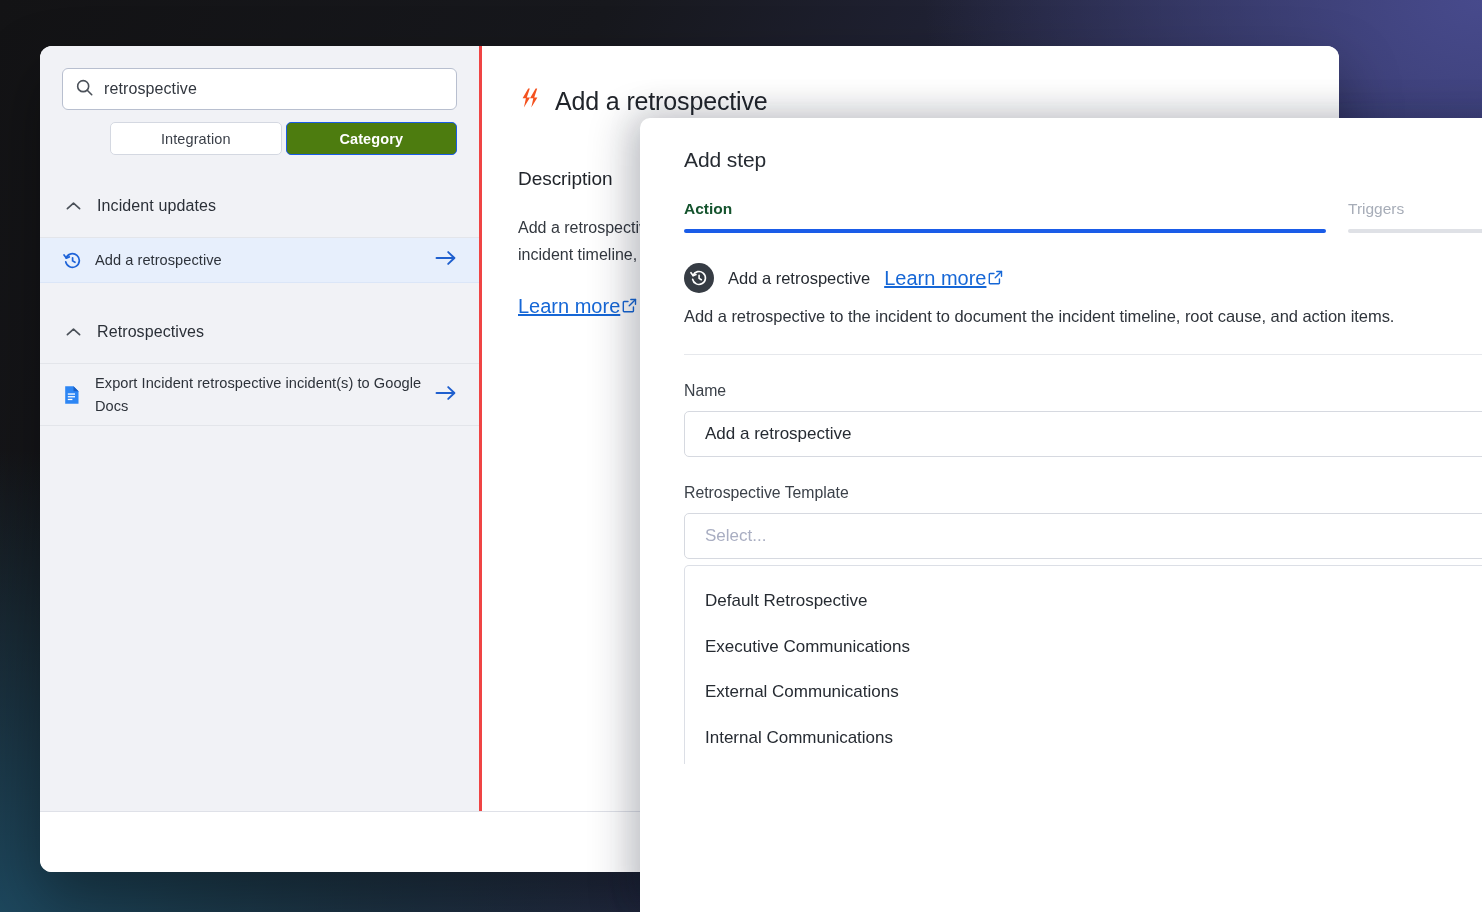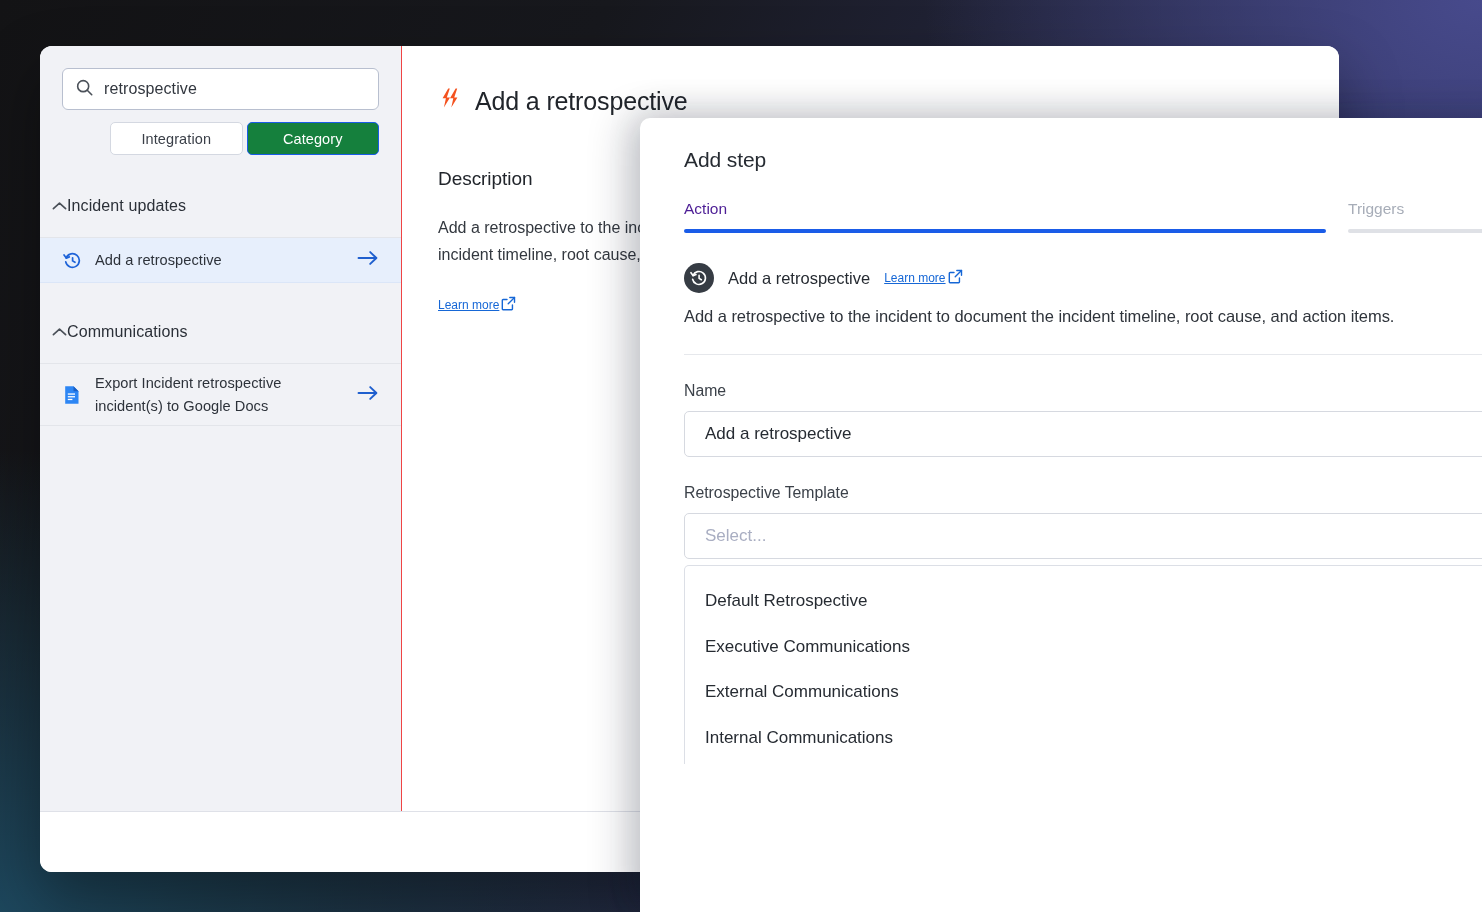--- a/index.html
+++ b/index.html
@@ -39,23 +39,23 @@
     flex-direction: column;
   }
 
   #window-body {
     display: flex;
     height: 765px;
   }
 
   
   #sidebar {
-    width: 362px;
+    width: 442px;
     background: #f1f2f6;
-    border-right: 1px solid #ef4444;
+    border-right: 3px solid #ef4444;
     padding: 22px 0 0 0;
     overflow: hidden;
     flex: none;
   }
 
   .search-wrap {
     margin: 0 22px 12px 22px;
     position: relative;
   }
   .search-box {
@@ -91,29 +91,31 @@
     justify-content: center;
     cursor: pointer;
     letter-spacing: .1px;
   }
   .seg-btn.inactive {
     background: #fff;
     border: 1px solid #d4d8e1;
     color: #3a3f48;
   }
   .seg-btn.active {
-    background: #15803d;
+    background: #4d7c0f;
     border: 1px solid #1a5ce8;
     color: #fff;
+    font-weight: bold;
   }
 
   .group-head {
     display: flex;
     align-items: center;
-    padding: 0 12px;
+    gap: 16px;
+    padding: 0 26px;
     height: 34px;
     margin-bottom: 14px;
     cursor: pointer;
   }
   .group-head .label {
     font-size: 16px;
     color: #2b3038;
     letter-spacing: .1px;
   }
   .chev { flex: none; }
@@ -171,23 +173,22 @@
   }
   .sec-body {
     font-size: 16px;
     line-height: 1.68;
     color: #33383f;
     max-width: 390px;
     margin-bottom: 26px;
   }
   .learn-link {
     display: inline-flex;
-    align-items: center;
     gap: 2px;
-    font-size: 12px;
+    font-size: 20px;
     color: #1667d6;
     text-decoration: underline;
     cursor: pointer;
   }
 
   #window-footer {
     height: 61px;
     background: #fff;
     border-top: 1px solid #dfe1e8;
   }
@@ -217,21 +218,21 @@
     display: flex;
     gap: 22px;
     width: 1000px;
   }
   .tab { width: 642px; flex: none; cursor: pointer; }
   .tab .tab-label {
     font-size: 15.5px;
     margin-bottom: 11px;
     display: block;
   }
-  .tab.active .tab-label { color: #4c1d95; }
+  .tab.active .tab-label { color: #14532d; font-weight: bold; }
   .tab.inactive .tab-label { color: #a7adb8; }
   .tab .bar { height: 4px; border-radius: 2px; }
   .tab.active .bar { background: #1a5ce8; }
   .tab.inactive .bar { background: #dfe1e6; }
 
   #action-block { padding-top: 30px; border-bottom: 1px solid #e6e8ec; }
   #action-row {
     display: flex;
     align-items: center;
     gap: 14px;
@@ -348,21 +349,21 @@
       </div>
 
       <div class="group-gap"></div>
 
       <div class="group-head">
         <span class="chev">
           <svg width="15" height="10" viewBox="0 0 15 10" fill="none">
             <path d="M1.4 7.6L7.5 2.2L13.6 7.6" stroke="#4b5159" stroke-width="1.7" stroke-linecap="round" stroke-linejoin="round"></path>
           </svg>
         </span>
-        <span class="label">Communications</span>
+        <span class="label">Retrospectives</span>
       </div>
 
       <div class="nav-list">
 
 
         <div class="nav-item">
           <span class="ic">
             <svg width="16" height="20" viewBox="0 0 16 20" fill="none">
               <path d="M1.2 1.2h8.3l5 5v12.6H1.2V1.2z" fill="#2d86f4"></path>
               <path d="M9.5 1.2l5 5h-5v-5z" fill="#1a5ec2"></path>

